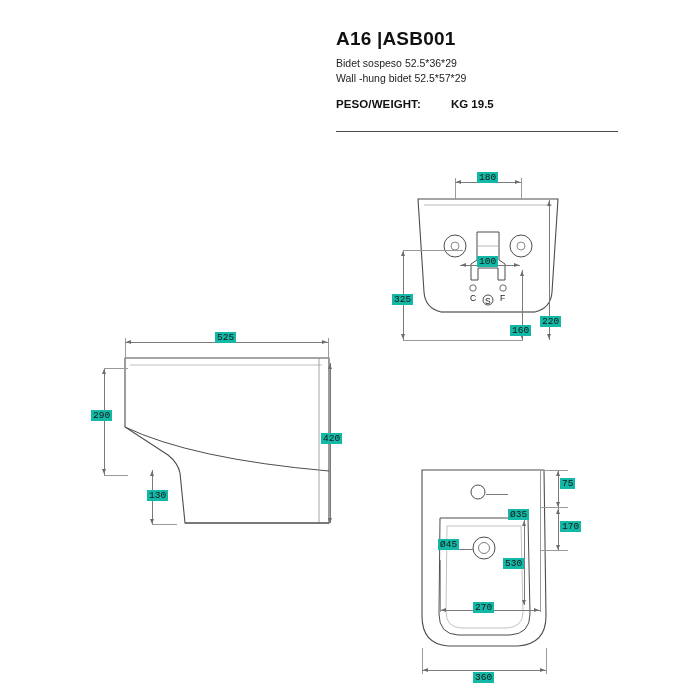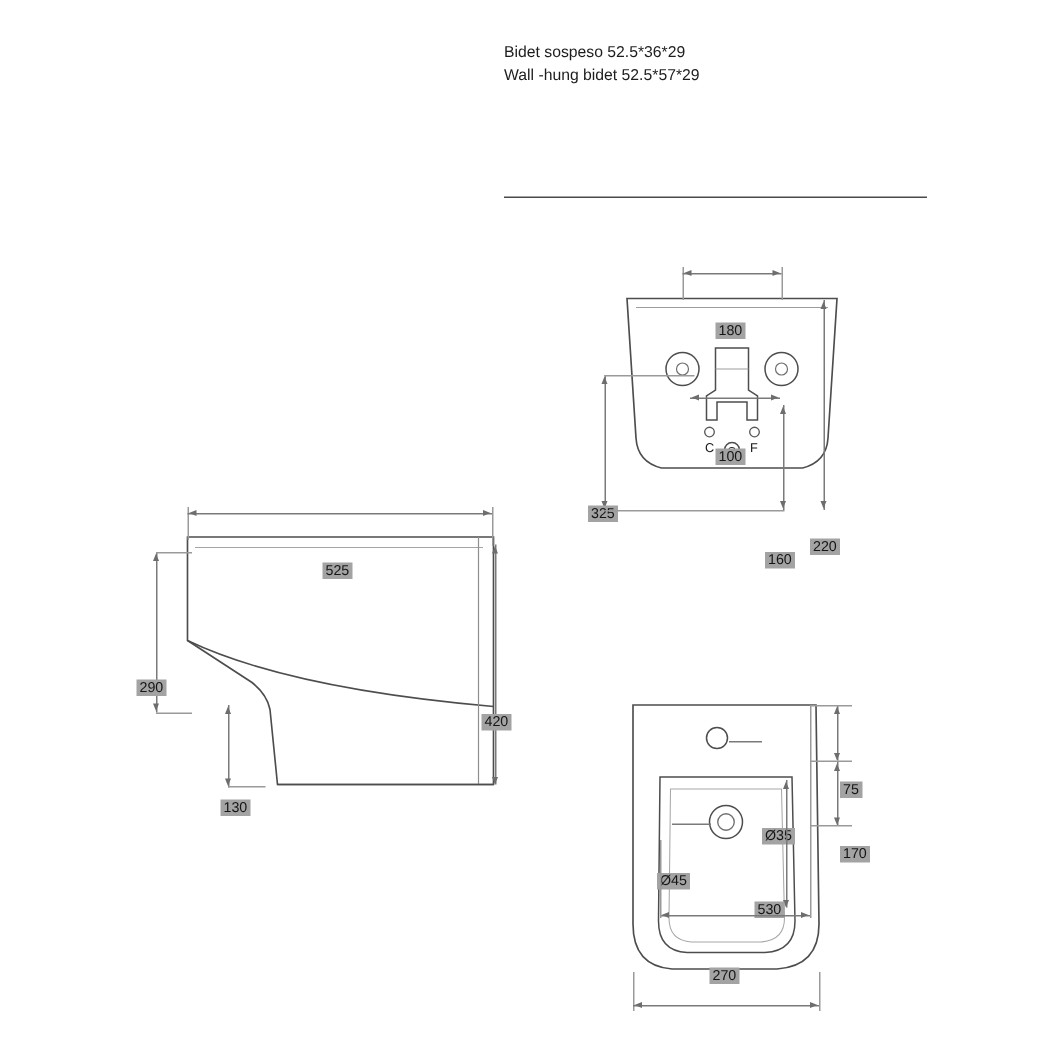--- a/index.html
+++ b/index.html
@@ -71,25 +71,24 @@
   .dim-h { height: 1px; }
   .dim-v { width: 1px; }
   .ext-line {
     position: absolute;
     background: #9a9a9a;
   }
   .dim-label {
     position: absolute;
     font-size: 9.5px;
     color: #161616;
-    background: #a3a3a3;
+    background: #14b8a6;
     padding: 0 2px;
     white-space: nowrap;
-    font-family: Liberation Sans, sans-serif;
-    margin-top: 43px;
+    font-family: Liberation Mono, monospace;
   }
   .arrow {
     position: absolute;
     width: 0; height: 0;
   }
   .arrow.left {
     border-top: 2.5px solid transparent;
     border-bottom: 2.5px solid transparent;
     border-right: 5px solid #6d6d6d;
   }
@@ -117,22 +116,27 @@
     white-space: nowrap;
   }
   .lbl.sm { font-size: 8.5px; }
 </style>
 </head>
 <body>
 
 <div class="sheet">
 
   <div class="header">
+    <div class="title">A16 |ASB001</div>
     <div class="subtitle">Bidet sospeso 52.5*36*29</div>
     <div class="subtitle second">Wall -hung bidet 52.5*57*29</div>
+    <div class="weightrow">
+      <span class="wlabel">PESO/WEIGHT:</span>
+      <span class="wval">KG 19.5</span>
+    </div>
   </div>
   <div class="hrule"></div>
 
   <div class="view" style="left:415px; top:196px;">
     <svg width="160" height="140" viewBox="0 0 160 140">
 
       <path d="M3,3 L143,3 L137,96 Q136,112 120,116 L26,116 Q10,112 9,96 Z" fill="#ffffff" stroke="#4d4d4d" stroke-width="1.1"></path>
 
       <path d="M9,9 L137,9" fill="none" stroke="#9d9d9d" stroke-width="0.7"></path>
 

